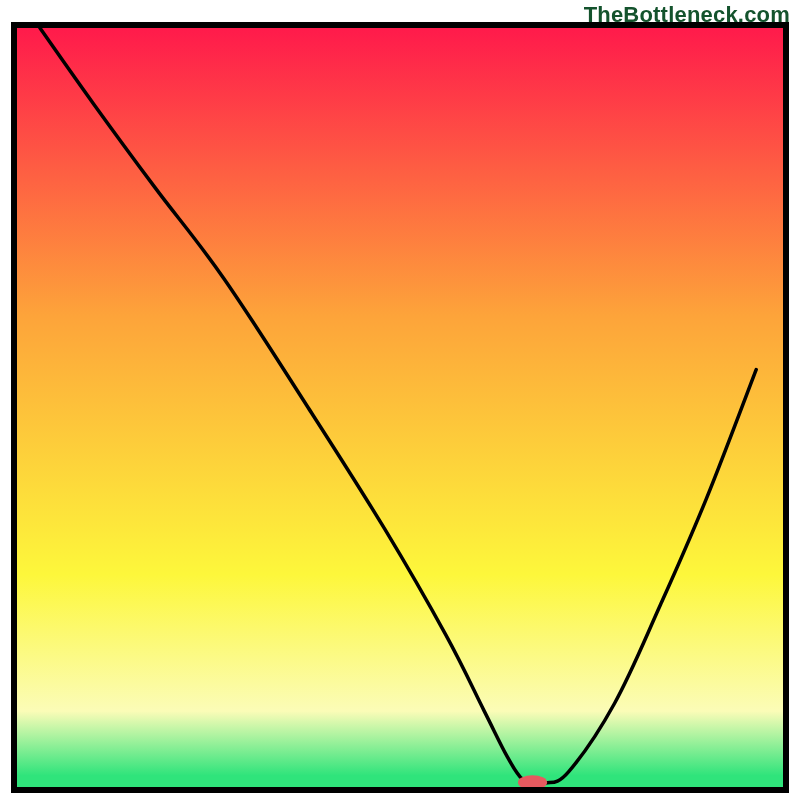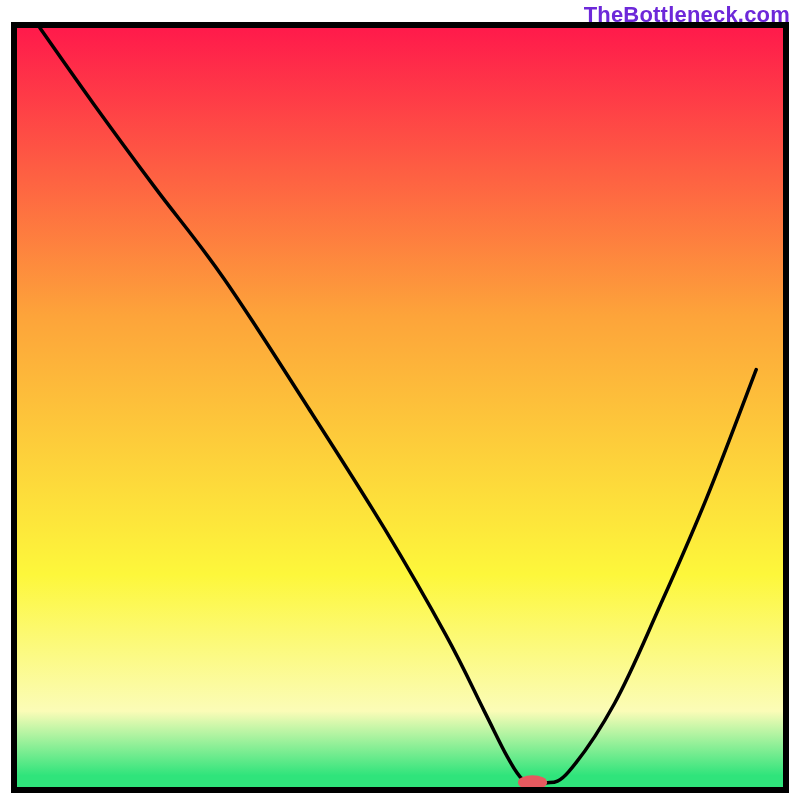--- a/index.html
+++ b/index.html
@@ -15,21 +15,21 @@
     position: relative;
     width: 800px;
     height: 800px;
   }
   .watermark {
     position: absolute;
     top: 2px;
     right: 10px;
     font-size: 22px;
     font-weight: 600;
-    color: #6d28d9;
+    color: #14532d;
     letter-spacing: 0.2px;
     user-select: none;
   }
   svg {
     display: block;
   }
 </style>
 </head>
 <body>
 

